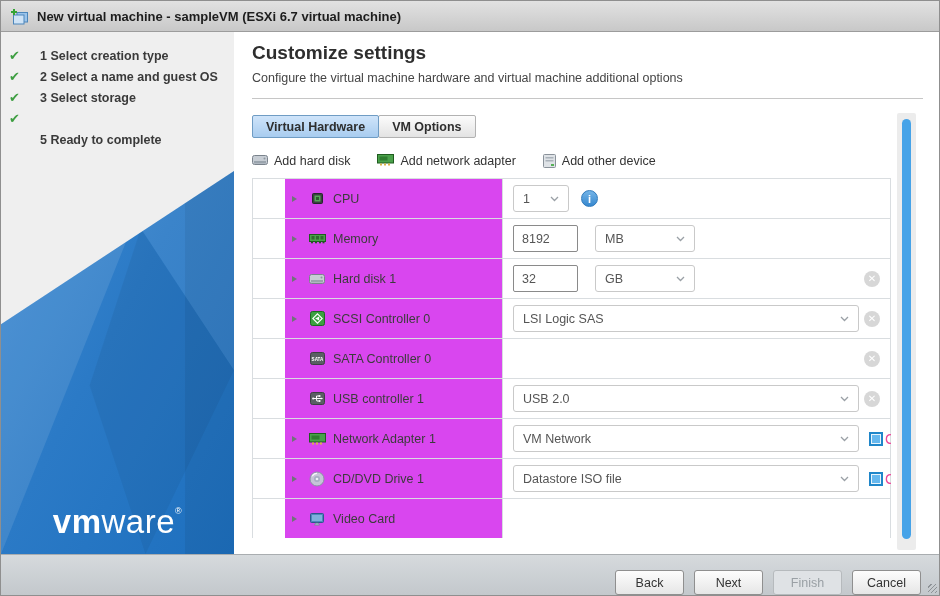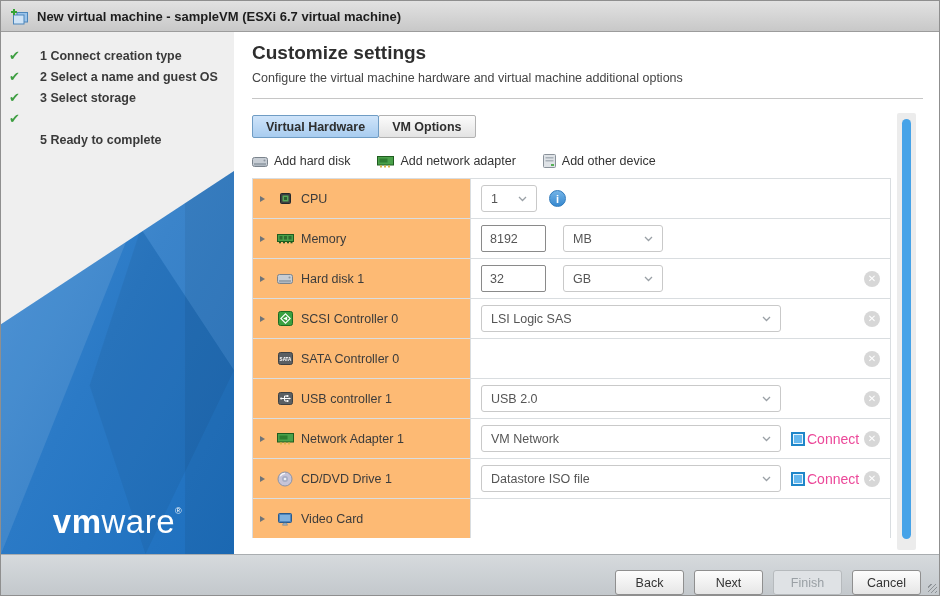--- a/index.html
+++ b/index.html
@@ -76,51 +76,51 @@
     cursor: pointer;
     font-weight: bold;
   }
   .tab.active {
     background: linear-gradient(#cfe4fa, #a8ccef);
     border-color: #6f9cc4; z-index: 2;
   }
   .tab + .tab { margin-left: -1px; }
 
   .toolbar { display: flex; align-items: center; gap: 27px; margin: 11px 0 0 18px; height: 23px; }
-  .tool { display: flex; align-items: flex-end; gap: 6px; font-size: 12.5px; color: #333; cursor: pointer; }
+  .tool { display: flex; align-items: flex-start; gap: 6px; font-size: 12.5px; color: #333; cursor: pointer; }
 
   .grid { margin: 6px 0 0 18px; width: 639px; }
   .rows { height: 360px; overflow: hidden; border-top: 1px solid #d9dde0; }
   .row {
     display: flex; height: 40px;
     border: 1px solid #d9dde0; border-top: none;
     position: relative; background: #fff;
   }
   .cell-label {
     width: 218px; flex: 0 0 218px;
-    background: #fdba74;
+    background: #d946ef;
     display: flex; align-items: center;
     padding-left: 7px; gap: 7px;
     border-right: 1px solid #d9dde0;
-    font-size: 12.5px; color: #3c3c3c;
+    font-size: 12.5px; color: #3c3c3c; margin-left: 32px;
   }
   .tri { width: 9px; flex: 0 0 9px; display: flex; }
   .tri i { width: 0; height: 0; border-left: 5px solid #6f7478; border-top: 3.5px solid transparent; border-bottom: 3.5px solid transparent; }
   .icn { width: 18px; flex: 0 0 18px; display: flex; justify-content: center; }
   .cell-control { flex: 1 1 auto; display: flex; align-items: center; padding-left: 10px; position: relative; }
 
   .select {
     height: 27px; border: 1px solid #c9c9c9; border-radius: 3px;
     background: #fff; color: #555; font-size: 12.5px;
     display: flex; align-items: center; justify-content: space-between;
     padding: 0 9px; cursor: pointer;
   }
   .select.small { width: 56px; }
   .select.unit  { width: 100px; margin-left: 17px; }
-  .select.wide  { width: 300px; gap: 36px; }
+  .select.wide  { width: 346px; gap: 36px; }
 
   .numinput {
     width: 65px; height: 27px;
     border: 1px solid #8a8a8a; border-radius: 2px;
     padding: 0 8px; font-size: 12.5px; color: #555;
     font-family: "Liberation Sans", sans-serif;
   }
 
   .info-badge {
     width: 17px; height: 17px; border-radius: 50%;
@@ -197,21 +197,21 @@
     </span>
     <span>New virtual machine - sampleVM (ESXi 6.7 virtual machine)</span>
   </div>
 
   <div class="bodyrow">
 
     <div class="sidebar">
       <div class="steps">
         <div class="step">
           <span class="check">✔</span>
-          <span class="step-text"><span>1</span> <span>Connect creation type</span></span>
+          <span class="step-text"><span>1</span> <span>Select creation type</span></span>
         </div>
         <div class="step">
           <span class="check">✔</span>
           <span class="step-text"><span>2</span> <span>Select a name and guest OS</span></span>
         </div>
         <div class="step">
           <span class="check">✔</span>
           <span class="step-text"><span>3</span> <span>Select storage</span></span>
         </div>
         <div class="step active">

